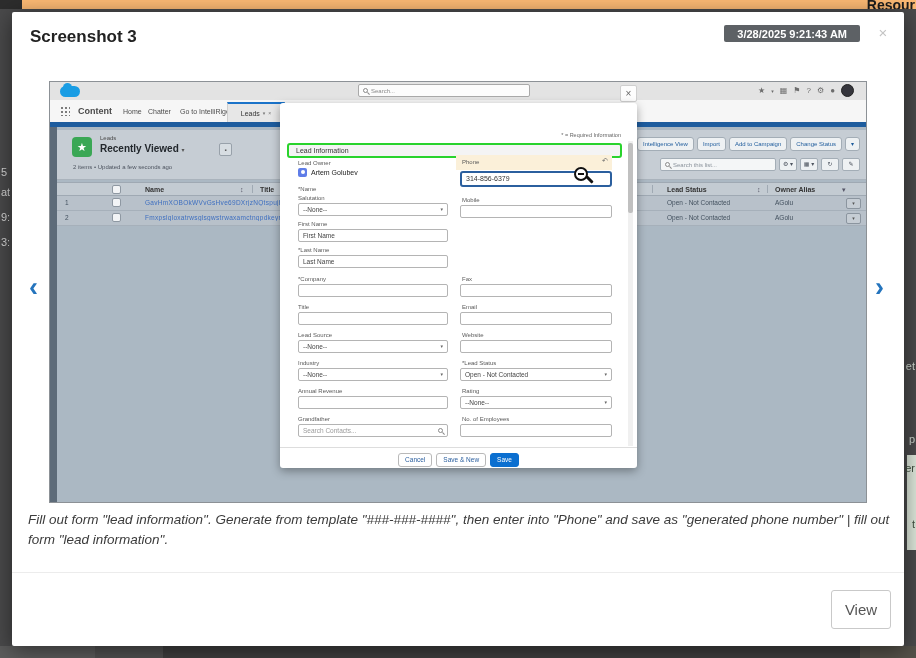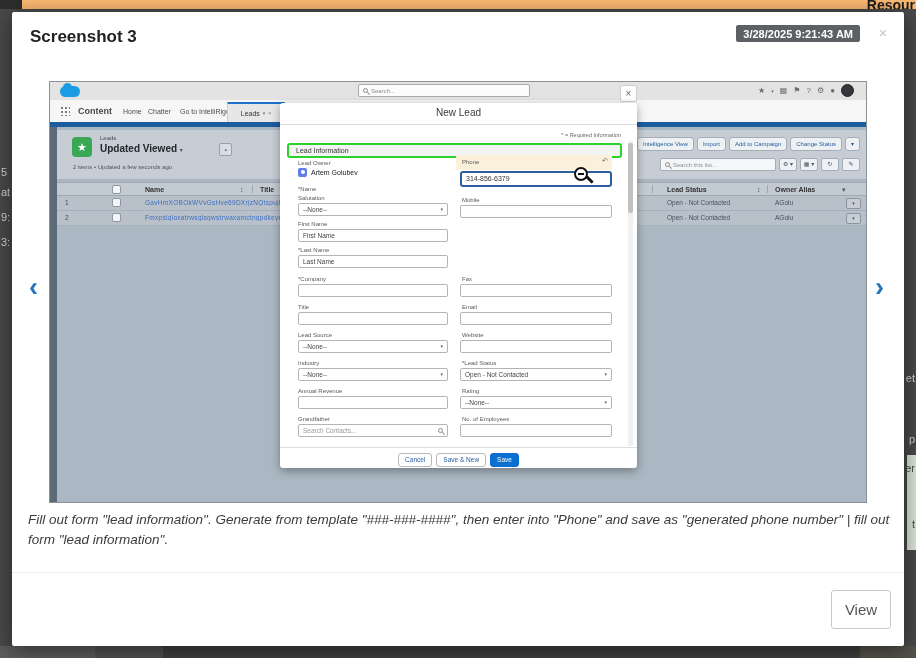--- a/index.html
+++ b/index.html
@@ -15,21 +15,21 @@
   .bg-green-sliver { position:absolute; right:0; top:455px; width:9px; height:95px; background:#dfe9dc; }
   .bg-rightline.dark { color:#3f4f3f; }
   .bg-bottom { position:absolute; left:0; bottom:0; width:916px; height:12px; background:#3f3f3f; }
   .bg-bottom .s1 { position:absolute; left:0; width:95px; height:12px; background:#5c5c5c; }
   .bg-bottom .s2 { position:absolute; left:95px; width:68px; height:12px; background:#515151; }
   .bg-bottom .s3 { position:absolute; right:0; width:56px; height:12px; background:#55524a; }
 
   
   .modal { position:absolute; left:12px; top:12px; width:892px; height:634px; background:#fff; border-radius:2px; box-shadow:0 4px 22px rgba(0,0,0,.5); }
   .m-title { position:absolute; left:18px; top:15px; font-size:17px; font-weight:bold; color:#222; }
-  .m-badge { position:absolute; right:44px; top:13px; background:#5d6165; color:#fff; font-size:11px; font-weight:bold; padding:3px 7px 2px; border-radius:2px; }
+  .m-badge { position:absolute; right:44px; top:13px; background:#5d6165; color:#fff; font-size:11px; font-weight:bold; padding:3px 13px 2px; border-radius:2px; }
   .m-close { position:absolute; right:12px; top:12px; font-size:15px; color:#c4c4c4; width:18px; height:18px; text-align:center; line-height:18px; cursor:pointer; }
   .chev { position:absolute; font-size:27px; font-weight:bold; color:#2474bd; cursor:pointer; line-height:26px; }
   .chev.prev { left:17px; top:262px; }
   .chev.next { right:20px; top:262px; }
   .m-caption { position:absolute; left:16px; top:498px; width:862px; font-size:13.5px; font-style:italic; color:#3b3b3b; line-height:20px; }
   .m-footline { position:absolute; left:0; top:560px; width:100%; border-top:1px solid #ececec; }
   .m-closebtn { position:absolute; right:13px; top:578px; width:60px; height:39px; background:#fff; border:1px solid #c9c9c9; border-radius:3px; font-size:15px; color:#555; font-family:inherit; cursor:pointer; }
 
   
   .shot { position:absolute; left:38px; top:70px; width:816px; height:420px; background:#9aa0a6; overflow:hidden; box-shadow:0 0 0 1px #8c9196; }
@@ -117,21 +117,21 @@
 
 <div class="bg-topleft"></div>
 <div class="bg-topstrip">
   <span>Resour</span>
 </div>
 <span class="bg-leftline" style="top:166px">5</span>
 <span class="bg-leftline" style="top:186px">at</span>
 <span class="bg-leftline" style="top:211px">9:</span>
 <span class="bg-leftline" style="top:236px">3:</span>
 <div class="bg-green-sliver"></div>
-<span class="bg-rightline" style="top:372px">et</span>
+<span class="bg-rightline" style="top:360px">et</span>
 <span class="bg-rightline" style="top:433px">p</span>
 <span class="bg-rightline dark" style="top:462px">er</span>
 <span class="bg-rightline dark" style="top:518px">t</span>
 <div class="bg-bottom">
   <div class="s1"></div>
   <div class="s2"></div>
   <div class="s3"></div>
 </div>
 
 <div class="modal">
@@ -176,21 +176,21 @@
     </div>
     <div class="sf-bluebar"></div>
 
     <div class="sf-content">
       <div class="sf-leftedge"></div>
 
       <div class="lv-card">
         <div class="entity-icon">★</div>
         <div class="lv-entity">Leads</div>
         <div class="lv-view">
-          <span>Updated Viewed</span>
+          <span>Recently Viewed</span>
           <span class="tiny">▾</span>
         </div>
         <div class="pin-btn">▪</div>
         <div class="lv-actions">
           <span class="abtn">Intelligence View</span>
           <span class="abtn">Import</span>
           <span class="abtn">Add to Campaign</span>
           <span class="abtn">Change Status</span>
           <span class="abtn">▾</span>
         </div>
@@ -235,21 +235,20 @@
         <span class="cell rlink" style="left:88px;max-width:345px;overflow:hidden">Fmxpslqloxatrwsglsgwstrwaxamctnqpdkeyrubznhcgvftowsedqplmne</span>
         <span class="cell" style="left:610px">Open - Not Contacted</span>
         <span class="cell" style="left:718px">AGolu</span>
         <span class="rowbtn">▾</span>
       </div>
     </div>
 
     <div class="nl-close">×</div>
 
     <div class="nl">
-      <div class="nl-titlebar">New Lead</div>
       <div class="nl-req">* = Required Information</div>
       <div class="nl-section">Lead Information</div>
 
       <span class="lbl lc" style="top:57px">Lead Owner</span>
       <span class="owner-row">
         <span class="owner-av"></span>
         <span class="owner-name">Artem Golubev</span>
       </span>
       <span class="lbl lc" style="top:83px">*Name</span>
       <span class="lbl lc" style="top:92px">Salutation</span>

